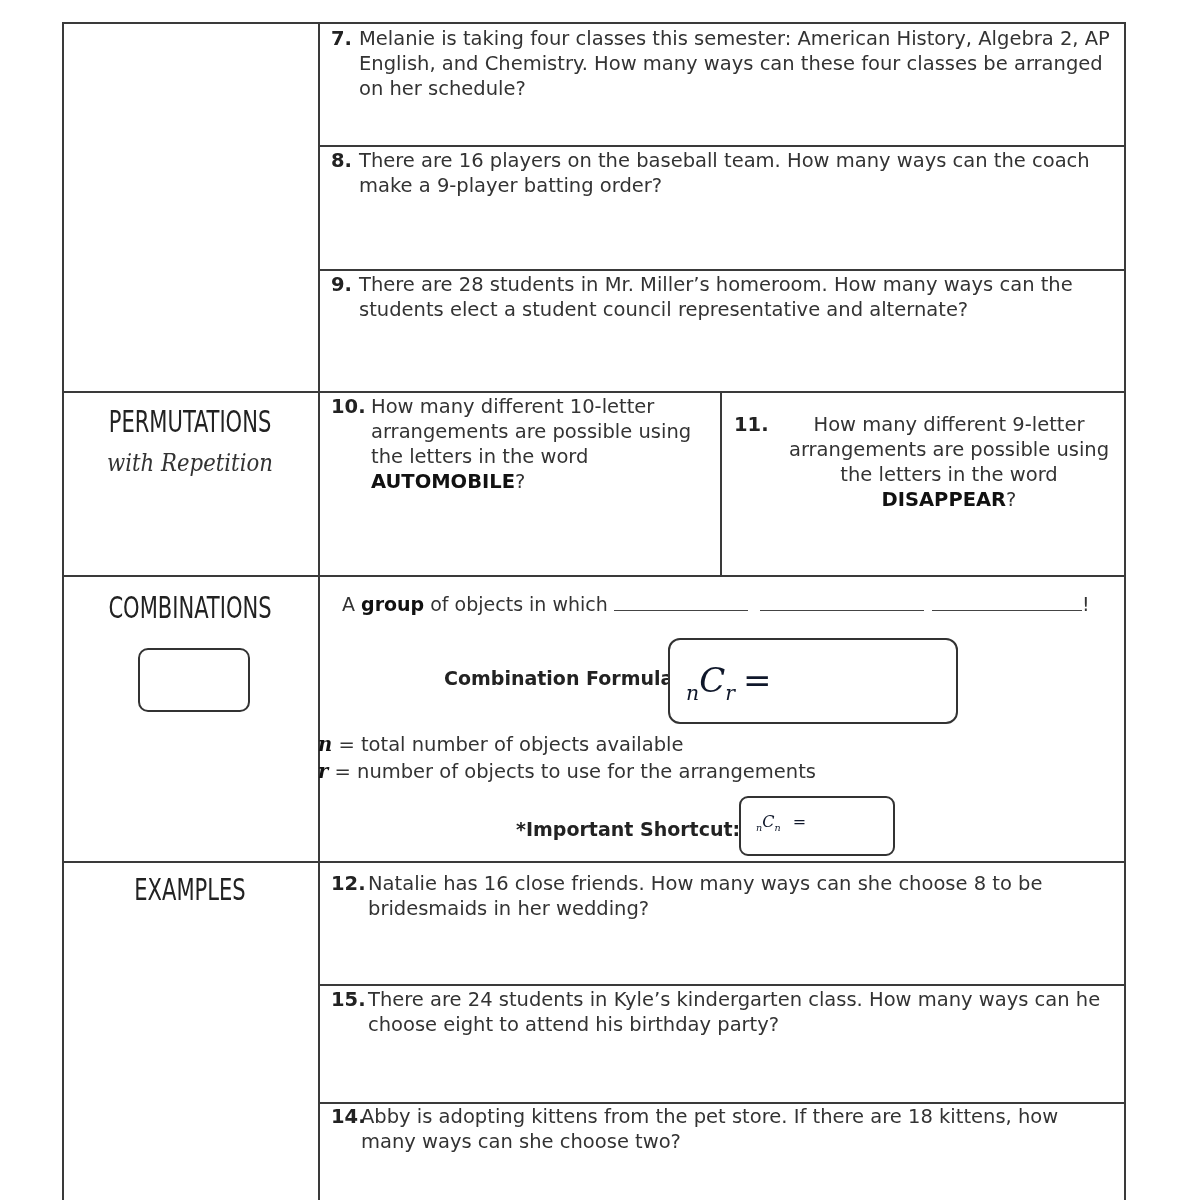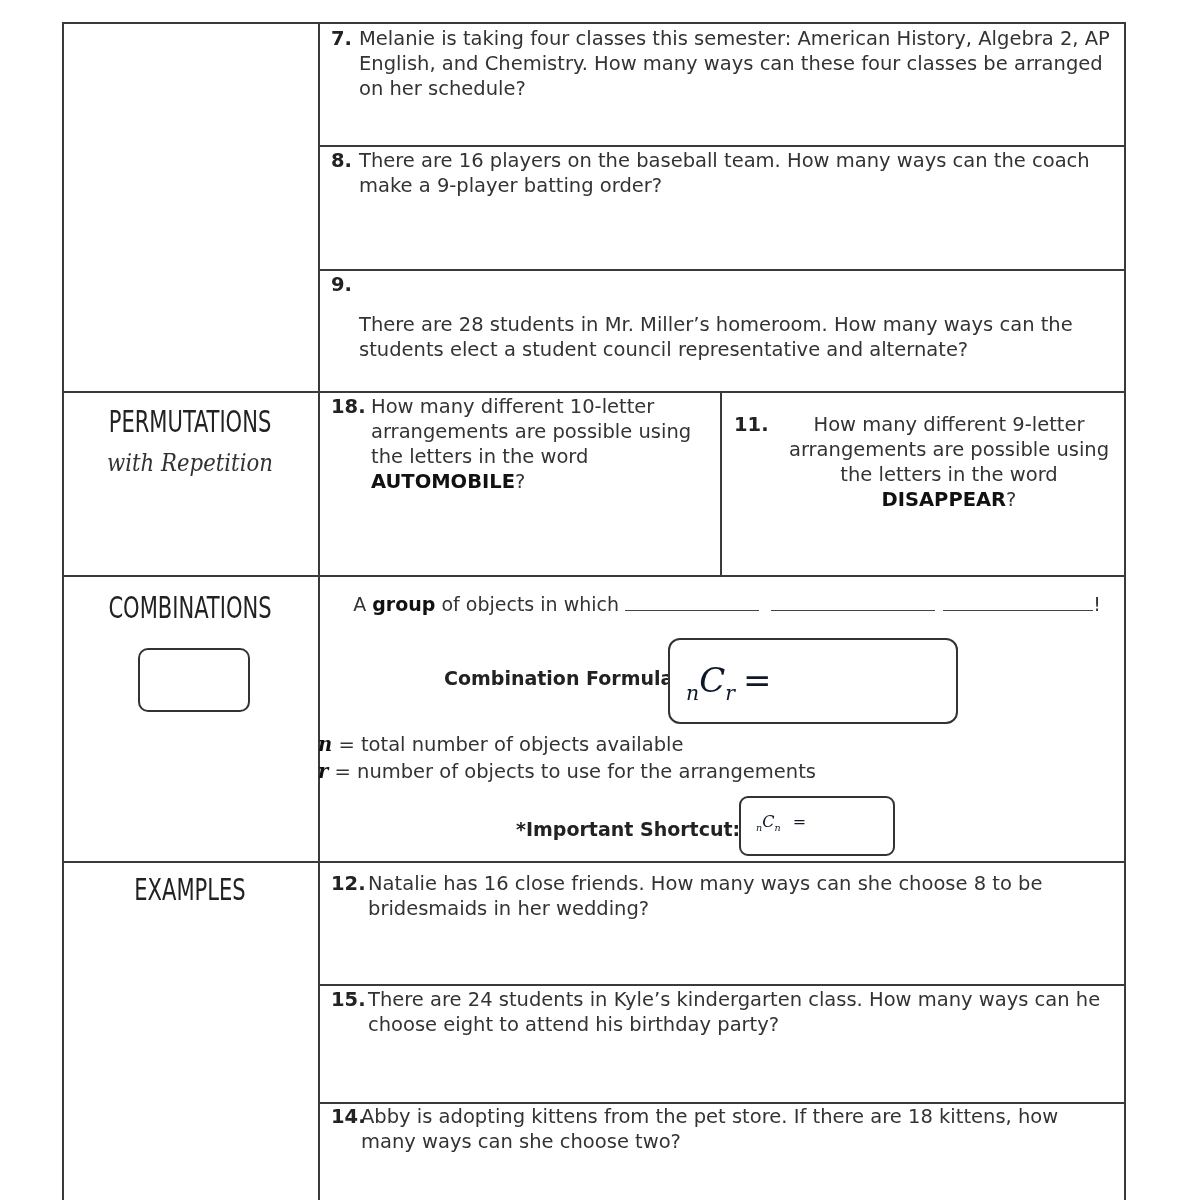--- a/index.html
+++ b/index.html
@@ -52,43 +52,43 @@
 <div class="q" style="left:331px;top:26px;width:780px;">
   <span class="num">7.</span>
   <span class="txt" style="padding-left:28px;">Melanie is taking four classes this semester: American History, Algebra 2, AP English, and Chemistry.  How many ways can these four classes be arranged on her schedule?</span>
 </div>
 <div class="q" style="left:331px;top:148px;width:760px;">
   <span class="num">8.</span>
   <span class="txt" style="padding-left:28px;">There are 16 players on the baseball team.  How many ways can the coach make a 9-player batting order?</span>
 </div>
 <div class="q" style="left:331px;top:272px;width:780px;">
   <span class="num">9.</span>
-  <span class="txt" style="padding-left:28px;margin-top:40px;">There are 28 students in Mr. Miller’s homeroom.  How many ways can the students elect a student council representative and alternate?</span>
+  <span class="txt" style="padding-left:28px;">There are 28 students in Mr. Miller’s homeroom.  How many ways can the students elect a student council representative and alternate?</span>
 </div>
 
 <div class="label-main" style="left:62px;top:404px;">PERMUTATIONS</div>
 <div class="label-script" style="left:62px;top:448px;">with Repetition</div>
 
 <div class="q" style="left:331px;top:394px;width:370px;">
-  <span class="num">18.</span>
+  <span class="num">10.</span>
   <span class="txt" style="padding-left:40px;">
     <span>How many different 10-letter arrangements are possible using the letters in the word </span><b>AUTOMOBILE</b><span>?</span>
   </span>
 </div>
 <div class="q" style="left:734px;top:412px;width:390px;text-align:center;">
   <span class="num">11.</span>
   <span class="txt" style="padding-left:40px;">
     <span>How many different 9-letter arrangements are possible using the letters in the word </span><b>DISAPPEAR</b><span>?</span>
   </span>
 </div>
 
 <div class="label-main" style="left:62px;top:590px;">COMBINATIONS</div>
 <div class="small-box" style="left:138px;top:648px;width:108px;height:60px;"></div>
 
-<div class="def" style="left:342px;top:593px;width:770px;white-space:nowrap;text-align:center;">
+<div class="def" style="left:342px;top:593px;width:770px;white-space:nowrap;">
   <span>A </span><b>group</b><span> of objects in which</span>
   <span class="blank" style="width:134px;"></span>
   <span class="blank" style="width:164px;margin-left:6px;"></span>
   <span class="blank" style="width:150px;margin-left:2px;"></span><span>!</span>
 </div>
 
 <div class="formula-label" style="left:416px;top:667px;margin-left:28px;">Combination Formula:</div>
 <div class="formula-box" style="left:668px;top:638px;width:286px;height:82px;"></div>
 <div class="formula-text" style="left:686px;top:660px;font-size:34px;">
   <sub>n</sub><span>C</span><sub>r</sub><span style="font-style:normal;margin-left:8px;">=</span>

